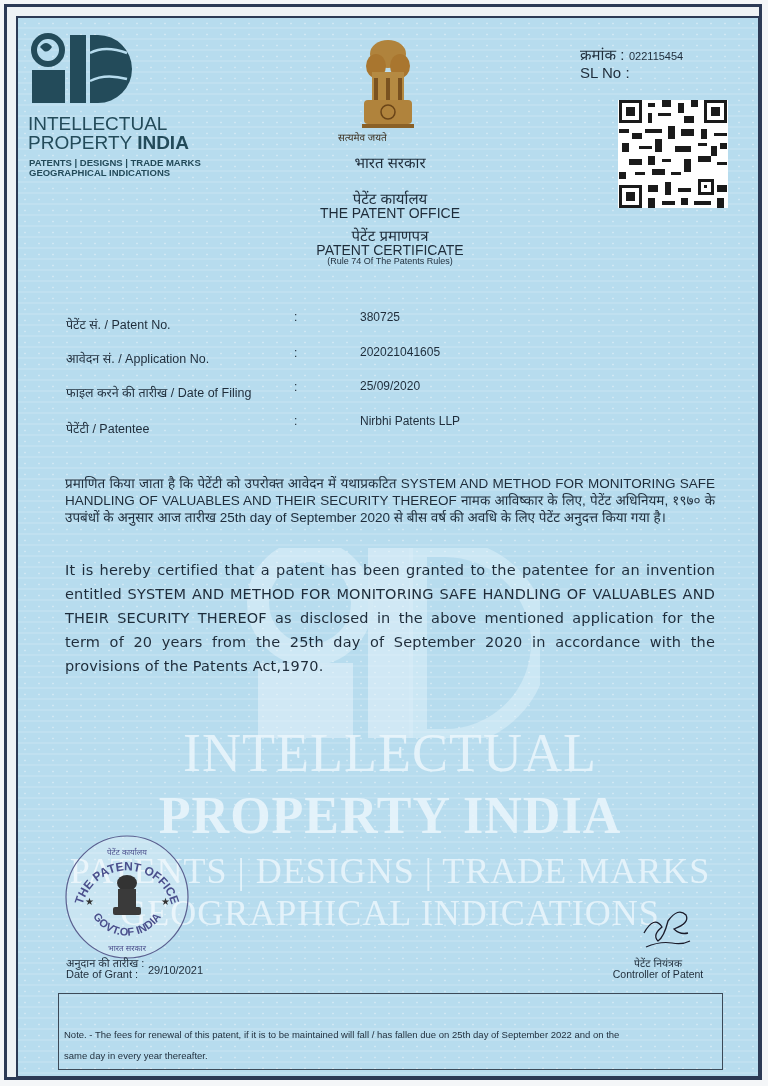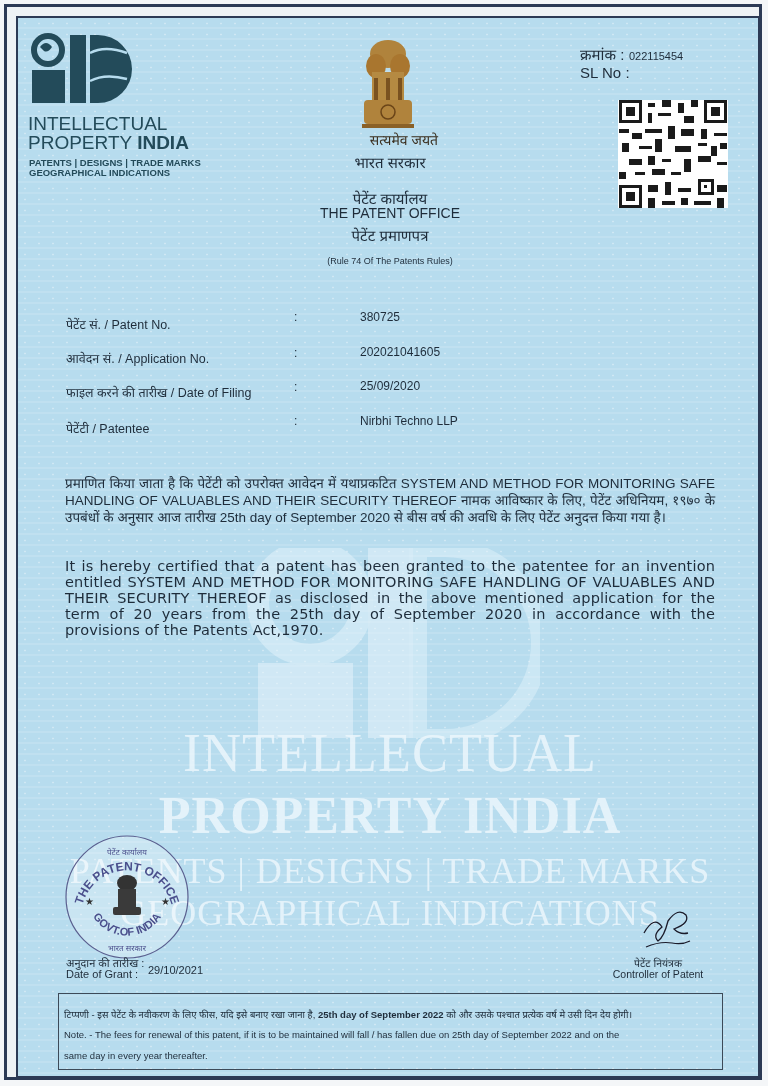--- a/index.html
+++ b/index.html
@@ -30,38 +30,38 @@
   .wm-text { position:absolute; left:0; width:744px; text-align:center;
     font-family:"Liberation Serif","DejaVu Serif",serif; color:rgba(235,246,252,0.85); letter-spacing:1px; }
 
   
   .ip-logo { left:12px; top:15px; width:105px; height:70px; }
   .ip-title { left:10px; top:96px; color:#234b5a; font-size:19px; line-height:19px; }
   .ip-title b { font-weight:bold; }
   .ip-sub { left:11px; top:140px; color:#234b5a; font-size:9.5px; line-height:10px; font-weight:bold; }
 
   .emblem { left:338px; top:18px; width:64px; height:106px; }
-  .motto { left:320px; top:112px; width:100px; text-align:right; font-size:14px; color:#3a2e1e; }
+  .motto { left:320px; top:112px; width:100px; text-align:left; font-size:10px; color:#3a2e1e; }
 
   .hdr { left:0; width:744px; text-align:center; color:#1e2c3a; }
   .h-hi { font-size:15px; }
   .h-en { font-size:14px; }
   .h-rule { font-size:9px; }
 
   .serial { left:562px; top:28px; color:#1e2c3a; }
   .serial .lbl { font-size:15px; line-height:15px; }
   .serial .num { font-size:11px;text-align:right; }
   .qr { left:600px; top:82px; width:110px; height:108px; background:#fff; }
 
   .field-label { left:48px; font-size:12.5px; color:#1e2c3a; }
   .field-colon { left:276px; font-size:12px; color:#1e2c3a; }
   .field-value { left:342px; font-size:12px; color:#1e2c3a; }
 
   .para-hi { left:47px; top:457px; width:650px; font-size:13.5px; line-height:17px; text-align:justify; color:#1e2c3a; }
-  .para-en { left:47px; top:540px; width:650px; font-size:14.5px; line-height:16px; text-align:justify; color:#1e2c3a;
+  .para-en { left:47px; top:540px; width:650px; font-size:14.5px; line-height:24px; text-align:justify; color:#1e2c3a;
     font-family:"DejaVu Sans","Liberation Sans",sans-serif; letter-spacing:0.15px; }
 
   .seal { left:45px; top:815px; width:128px; height:128px; }
   .grant { left:48px; top:940px; font-size:11px; line-height:11px; color:#1e2c3a; }
   .grant-val { left:130px; top:946px; font-size:11px; color:#1e2c3a; }
 
   .sig { left:618px; top:885px; width:60px; height:50px; }
   .controller { left:580px; top:940px; width:120px; text-align:center; font-size:10.5px; line-height:11px; color:#1e2c3a; }
 
   .note-box { left:40px; top:975px; width:665px; height:77px; border:1px solid #3d4a58; box-sizing:border-box; }
@@ -177,37 +177,38 @@
         <rect x="19" y="30" width="2" height="2"></rect>
         <rect x="23" y="31" width="5" height="1"></rect>
         <rect x="30" y="30" width="2" height="3"></rect>
     </g>
   </svg>
 
   <div class="abs hdr h-hi" style="top:134px;">भारत सरकार</div>
   <div class="abs hdr h-hi" style="top:170px;">पेटेंट कार्यालय</div>
   <div class="abs hdr h-en" style="top:187px;">THE PATENT OFFICE</div>
   <div class="abs hdr h-hi" style="top:207px;">पेटेंट प्रमाणपत्र</div>
+  <div class="abs hdr h-en" style="top:224px;">PATENT CERTIFICATE</div>
   <div class="abs hdr h-rule" style="top:238px;">(Rule 74 Of The Patents Rules)</div>
 
   <div class="abs field-label" style="top:298px;">पेटेंट सं. / Patent No.</div>
   <div class="abs field-colon" style="top:292px;">:</div>
   <div class="abs field-value" style="top:292px;text-align:right;">380725</div>
 
   <div class="abs field-label" style="top:332px;">आवेदन सं. / Application No.</div>
   <div class="abs field-colon" style="top:328px;">:</div>
   <div class="abs field-value" style="top:327px;">202021041605</div>
 
   <div class="abs field-label" style="top:366px;">फाइल करने की तारीख / Date of Filing</div>
   <div class="abs field-colon" style="top:362px;">:</div>
   <div class="abs field-value" style="top:361px;text-align:right;">25/09/2020</div>
 
   <div class="abs field-label" style="top:402px;">पेटेंटी / Patentee</div>
   <div class="abs field-colon" style="top:396px;">:</div>
-  <div class="abs field-value" style="top:396px;">Nirbhi Techno LLP</div>
+  <div class="abs field-value" style="top:396px;">Nirbhi Patents LLP</div>
 
   <div class="abs para-hi">प्रमाणित किया जाता है कि पेटेंटी को उपरोक्त आवेदन में यथाप्रकटित SYSTEM AND METHOD FOR MONITORING SAFE HANDLING OF VALUABLES AND THEIR SECURITY THEREOF नामक आविष्कार के लिए, पेटेंट अधिनियम, १९७० के उपबंधों के अनुसार आज तारीख 25th day of September 2020 से बीस वर्ष की अवधि के लिए पेटेंट अनुदत्त किया गया है।</div>
   <div class="abs para-en">It is hereby certified that a patent has been granted to the patentee for an invention entitled SYSTEM AND METHOD FOR MONITORING SAFE HANDLING OF VALUABLES AND THEIR SECURITY THEREOF as disclosed in the above mentioned application for the term of 20 years from the 25th day of September 2020 in accordance with the provisions of the Patents Act,1970.</div>
 
   <svg class="abs seal" viewBox="0 0 128 128">
     <defs>
       <path id="arcTop" d="M20 70 A46 46 0 0 1 108 70"></path>
       <path id="arcBot" d="M28 80 A40 40 0 0 0 100 80"></path>
     </defs>
     <circle cx="64" cy="64" r="61" fill="rgba(255,255,255,0.25)" stroke="#5a5f8f" stroke-width="1.2"></circle>
@@ -231,16 +232,15 @@
   <svg class="abs sig" viewBox="0 0 60 50">
     <path d="M8 30 q10 -18 18 -6 q-10 8 -4 14 q6 -4 10 -20 q10 -14 18 -6 q4 8 -12 14 q6 6 14 4" fill="none" stroke="#1b1b2a" stroke-width="1.3"></path>
     <path d="M10 44 q14 -6 26 -4 q10 2 18 -2" fill="none" stroke="#1b1b2a" stroke-width="1.2"></path>
   </svg>
   <div class="abs controller">
     <div>पेटेंट नियंत्रक</div>
     <div>Controller of Patent</div>
   </div>
 
   <div class="abs note-box"></div>
-  <div class="abs note-line" style="top:990px;"><span>टिप्पणी - इस पेटेंट के नवीकरण के लिए फीस, यदि इसे बनाए रखा जाना है, </span><b>25th day of September 2022</b><span> को और उसके पश्चात प्रत्येक वर्ष मे उसी दिन देय होगी।</span></div>
   <div class="abs note-line" style="top:1011px;">Note. - The fees for renewal of this patent, if it is to be maintained will fall / has fallen due on 25th day of September 2022 and on the</div>
   <div class="abs note-line" style="top:1032px;">same day in every year thereafter.</div>
 </div>
 
 </body></html>

